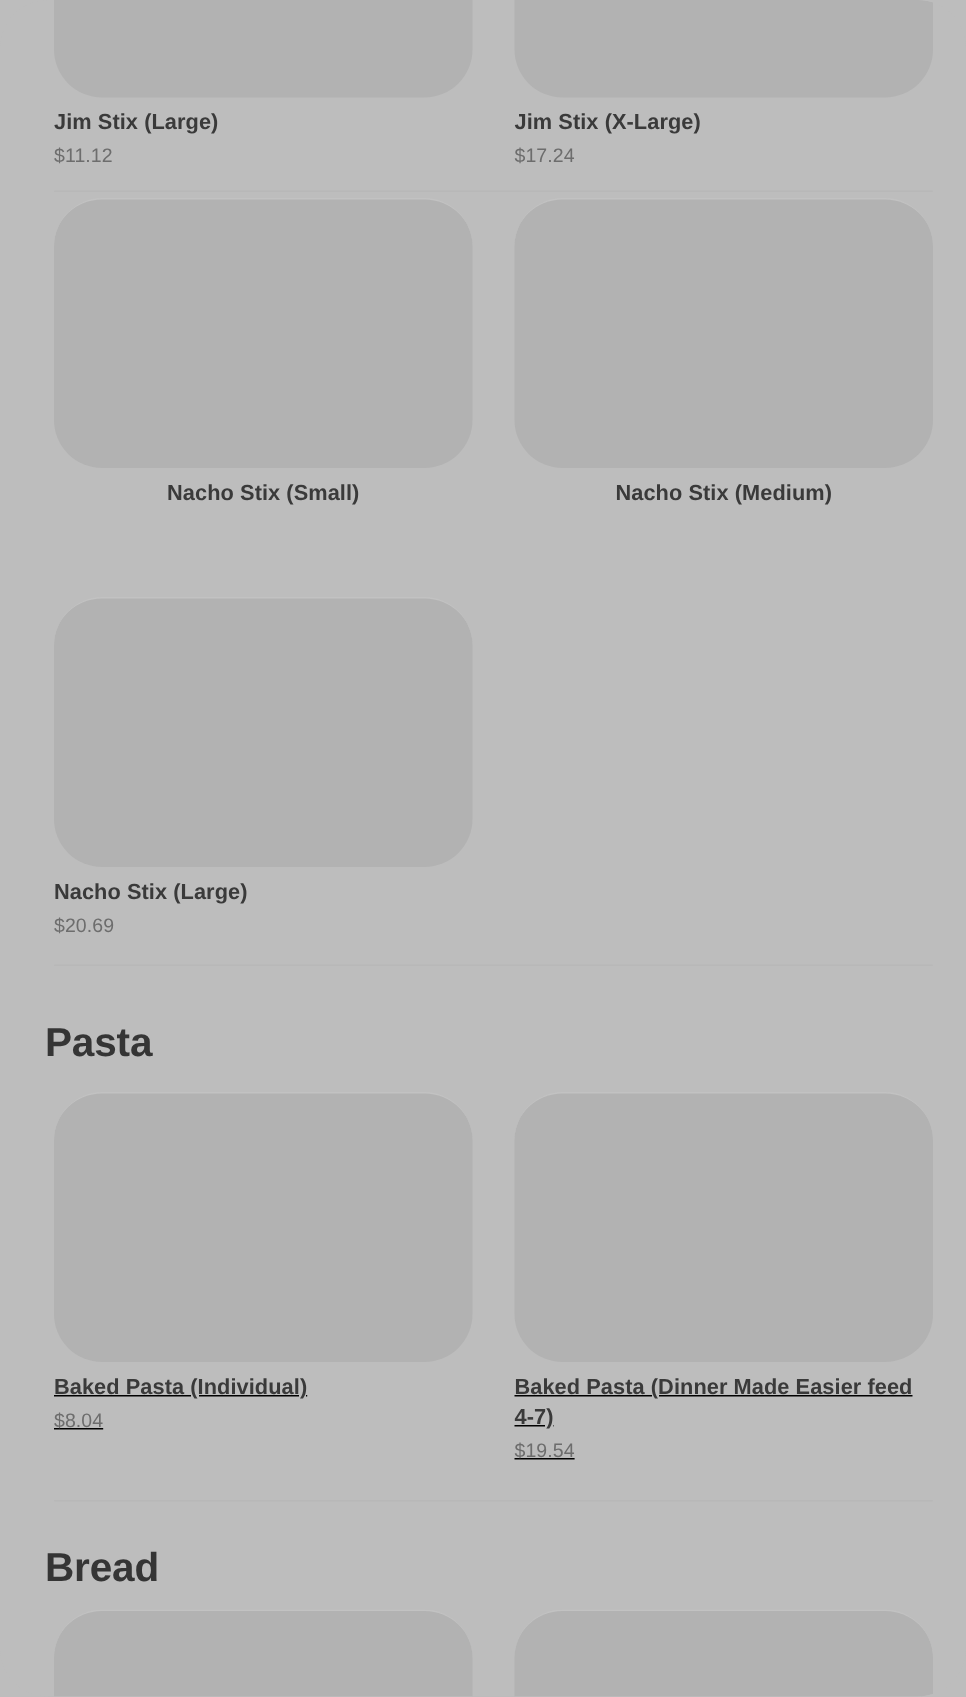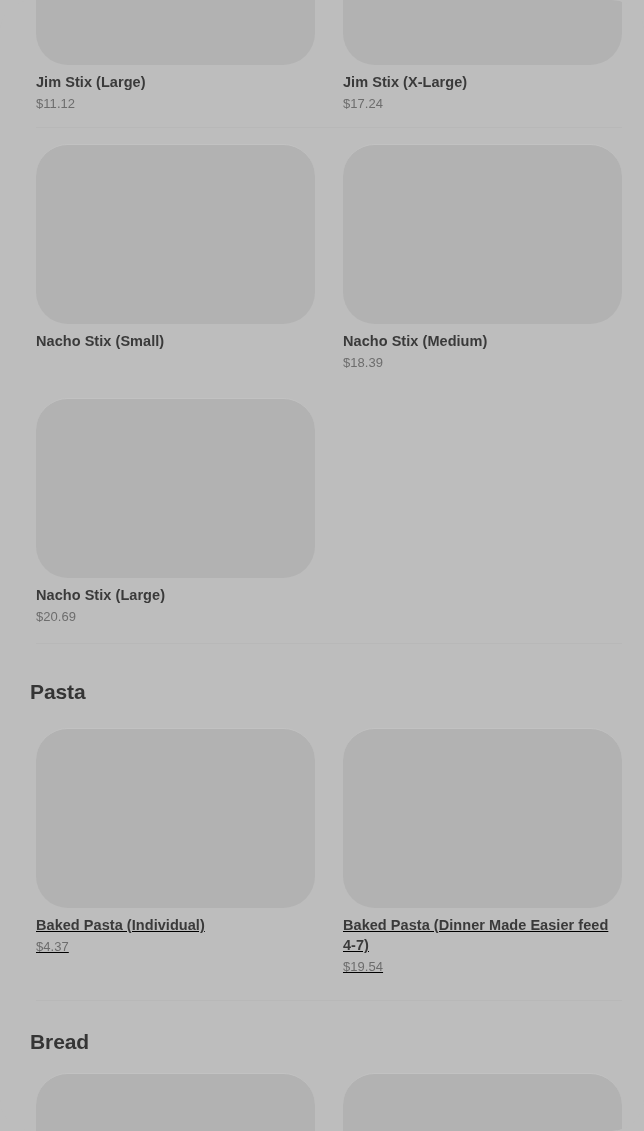--- a/index.html
+++ b/index.html
@@ -65,38 +65,38 @@
     color: #6d6d6d;
     line-height: 18px;
     margin-top: 3px;
     letter-spacing: 0.05px;
   }
 
   
   .section-heading {
     position: absolute;
     left: 30px;
-    font-size: 21px;
+    font-size: 27px;
     font-weight: 700;
     color: #353535;
     letter-spacing: -0.1px;
   }
 
   
   .divider {
     position: absolute;
     left: 36px;
     width: 586px;
     height: 1px;
     background: #b8b8b8;
   }
 
   
   #row-jimstix   { top: -115px; }
-  #row-nacho-sm  { top: 144px; }
+  #row-nacho-sm  { top: 132px; text-align: center; }
   #row-nacho-lg  { top: 398px; }
   #row-pasta     { top: 728px; text-decoration: underline; }
   #row-bread     { top: 1073px; }
 
   #heading-pasta { top: 680px; }
   #heading-bread { top: 1030px; }
 
   #divider-stix  { top: 127px; }
   #divider-nacho { top: 643px; }
   #divider-pasta { top: 1000px; }
@@ -134,21 +134,20 @@
       <div class="card-thumb h180"></div>
       <div class="card-body">
         <div class="card-title">Nacho Stix (Small)</div>
       </div>
     </div>
 
     <div class="card">
       <div class="card-thumb h180"></div>
       <div class="card-body">
         <div class="card-title">Nacho Stix (Medium)</div>
-        <div class="card-price">$18.39</div>
       </div>
     </div>
 
   </div>
 
   <div class="grid" id="row-nacho-lg">
 
     <div class="card">
       <div class="card-thumb h180"></div>
       <div class="card-body">
@@ -163,21 +162,21 @@
   <div class="divider" id="divider-nacho"></div>
 
   <div class="section-heading" id="heading-pasta">Pasta</div>
 
   <div class="grid" id="row-pasta">
 
     <div class="card">
       <div class="card-thumb h180"></div>
       <div class="card-body">
         <div class="card-title">Baked Pasta (Individual)</div>
-        <div class="card-price">$4.37</div>
+        <div class="card-price">$8.04</div>
       </div>
     </div>
 
     <div class="card">
       <div class="card-thumb h180"></div>
       <div class="card-body">
         <div class="card-title">Baked Pasta (Dinner Made Easier feed 4-7)</div>
         <div class="card-price">$19.54</div>
       </div>
     </div>

